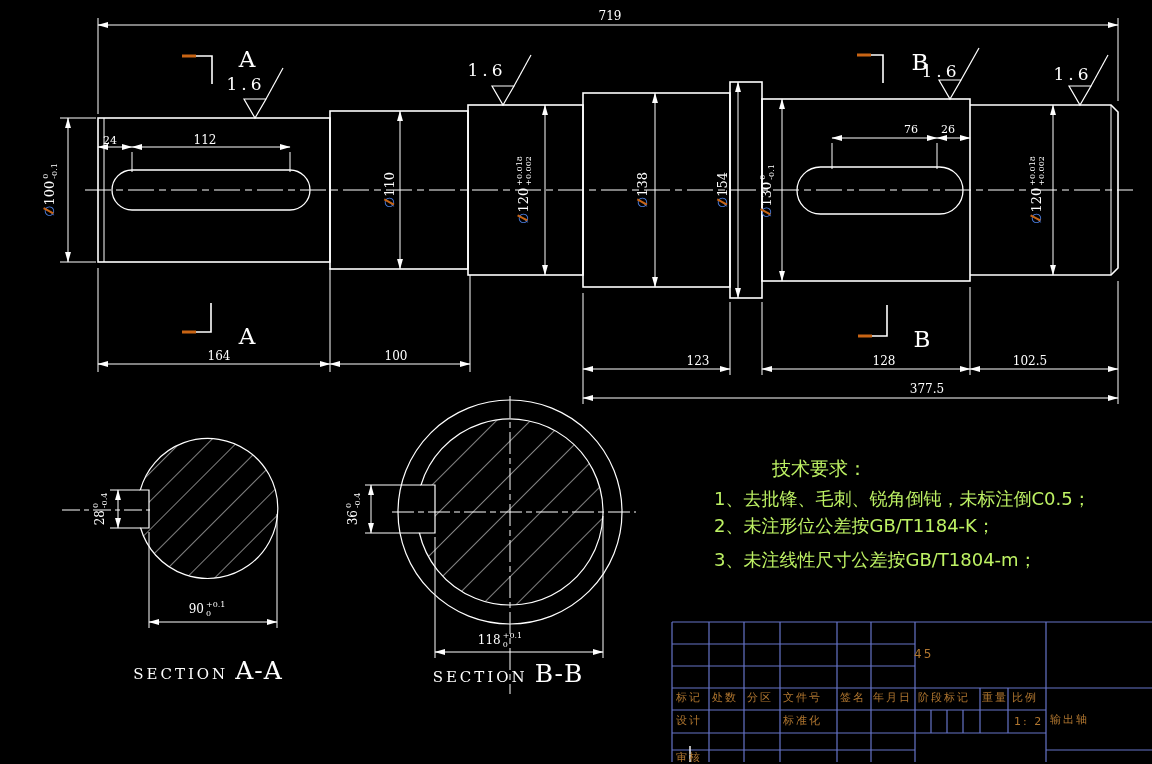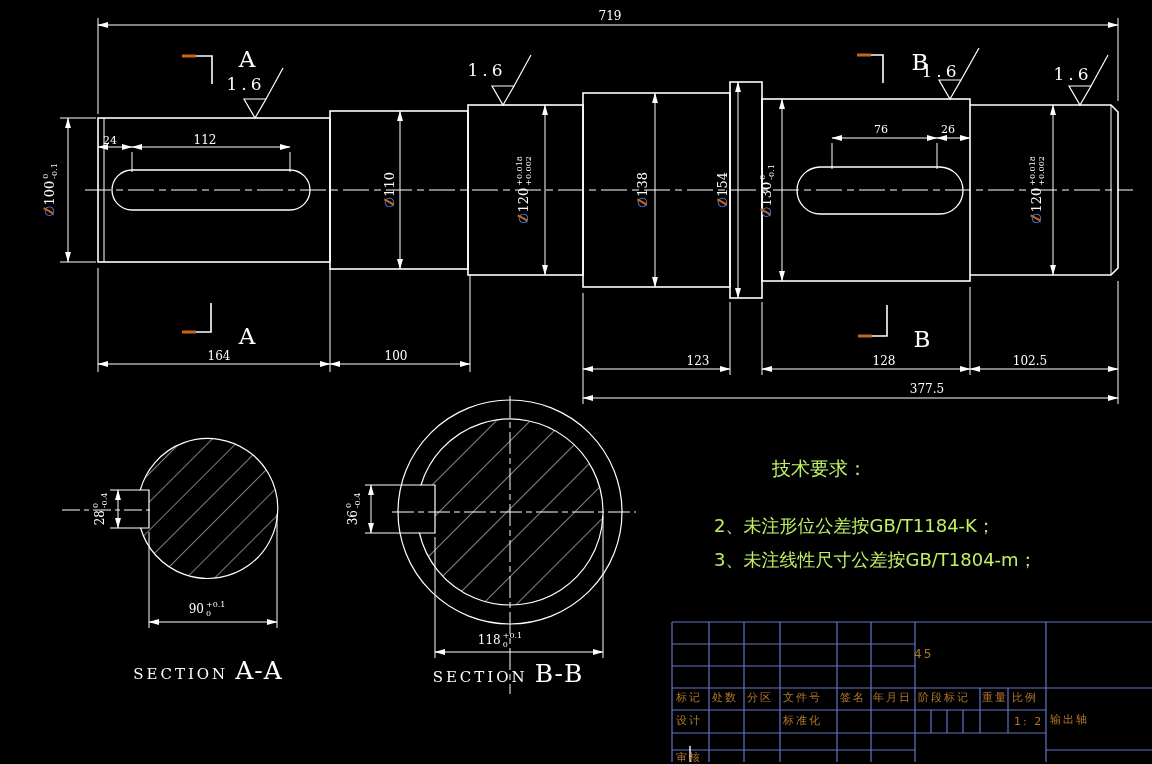--- a/index.html
+++ b/index.html
@@ -178,21 +178,21 @@
   </g>
 
   <g stroke="#fff" stroke-width="1.4">
     <line x1="690" y1="746" x2="690" y2="764"></line>
   </g>
 </svg>
 
 <span class="t f12" style="left:610px;top:16px">719</span>
 <span class="t f11" style="left:110px;top:140px">24</span>
 <span class="t f12" style="left:205px;top:140px">112</span>
-<span class="t f11" style="left:881px;top:129px">76</span>
+<span class="t f11" style="left:911px;top:129px">76</span>
 <span class="t f11" style="left:948px;top:129px">26</span>
 <span class="t f12" style="left:219px;top:356px">164</span>
 <span class="t f12" style="left:396px;top:356px">100</span>
 <span class="t f12" style="left:698px;top:361px">123</span>
 <span class="t f12" style="left:884px;top:361px">128</span>
 <span class="t f12" style="left:1030px;top:361px">102.5</span>
 <span class="t f12" style="left:927px;top:389px">377.5</span>
 
 <span class="t rot f13" style="left:50px;top:190px">
   <span class="phi">∅</span><span>100</span><span class="tol">
@@ -270,20 +270,21 @@
       </span>
 </span>
 <span class="t" style="left:508px;top:673px">
   <span class="cap">
         <span class="cap-s">SECTION</span>
         <span class="cap-l">B-B</span>
       </span>
 </span>
 
 <div class="cn" style="left:772px;top:455px;font-size:19px">技术要求：</div>
+<div class="cn" style="left:714px;top:486px">1、去批锋、毛刺、锐角倒钝，未标注倒C0.5；</div>
 <div class="cn" style="left:714px;top:513px">2、未注形位公差按GB/T1184-K；</div>
 <div class="cn" style="left:714px;top:547px">3、未注线性尺寸公差按GB/T1804-m；</div>
 
 <span class="tb" style="left:914px;top:648px;font-size:12px">45</span>
 <span class="tb" style="left:676px;top:692px">标记</span>
 <span class="tb" style="left:712px;top:692px">处数</span>
 <span class="tb" style="left:747px;top:692px">分区</span>
 <span class="tb" style="left:783px;top:692px">文件号</span>
 <span class="tb" style="left:840px;top:692px">签名</span>
 <span class="tb" style="left:873px;top:692px">年月日</span>

